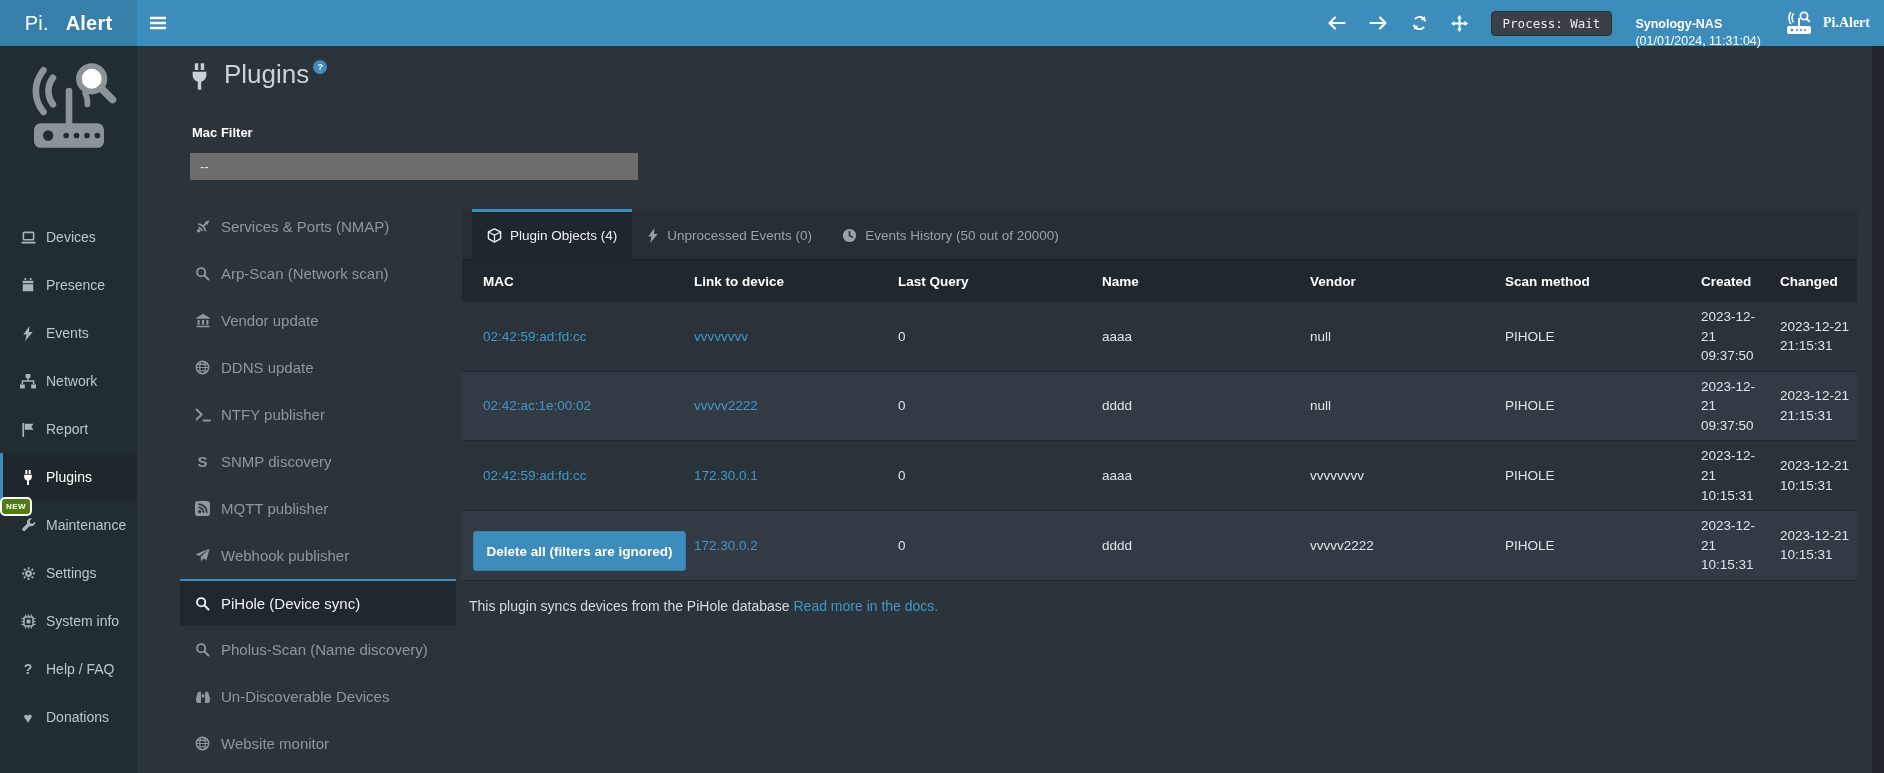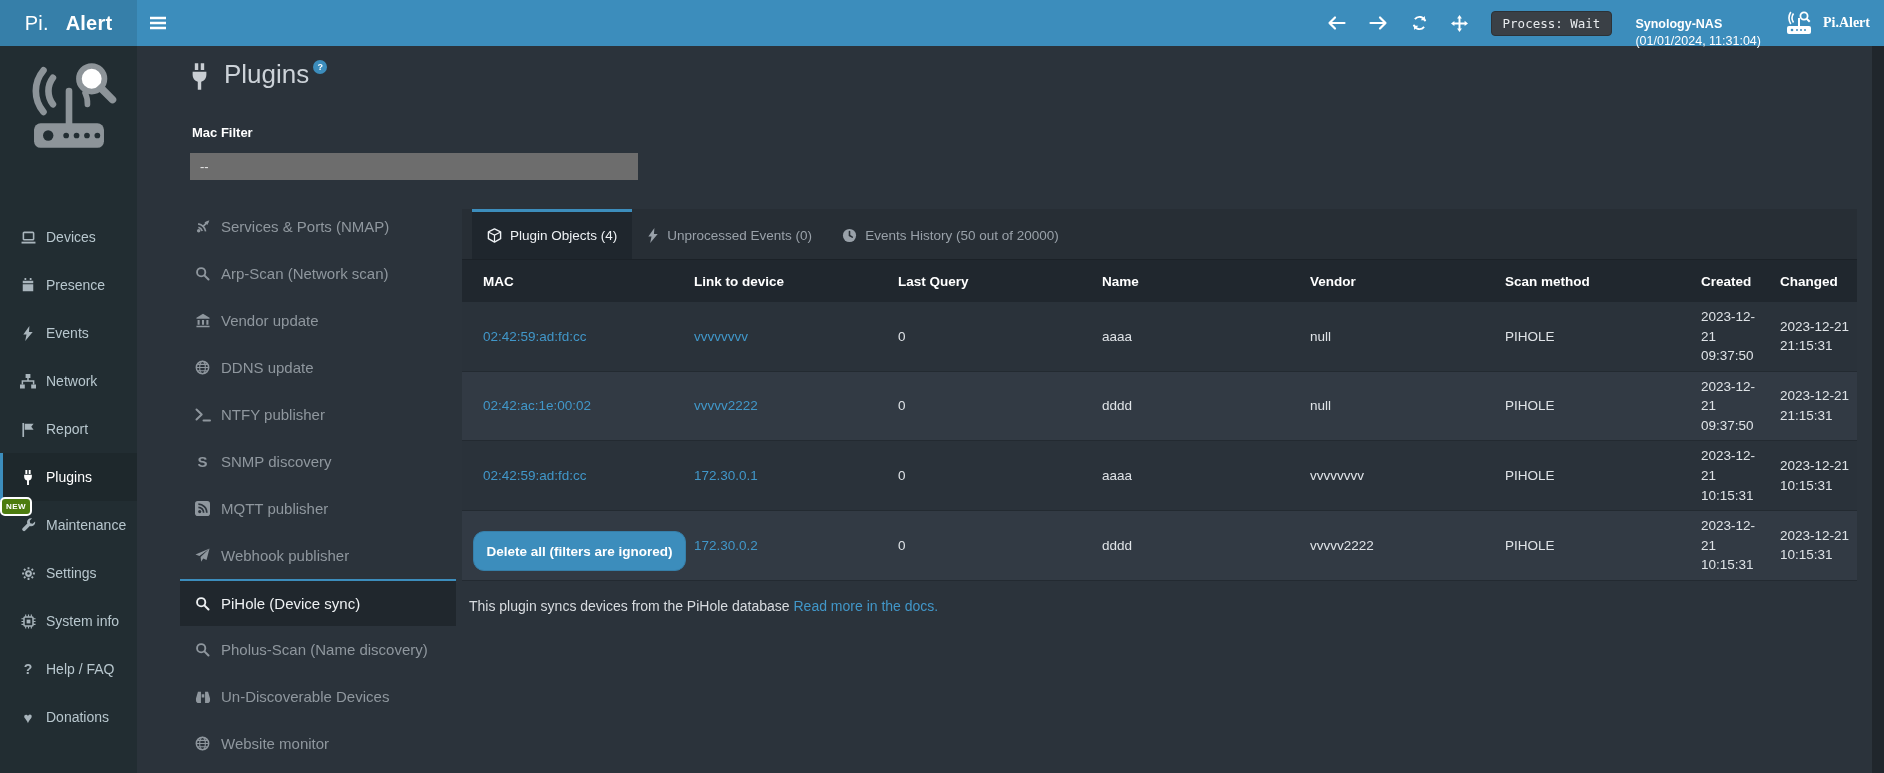--- a/index.html
+++ b/index.html
@@ -57,21 +57,21 @@
 
   table.objects { width:100%; border-collapse:collapse; table-layout:fixed; }
   thead th { background:#20272e; height:42px; text-align:left; color:#fff; font-size:13.5px; font-weight:700; padding:0 6px 0 21px; }
   tbody td { height:51px; padding:5px 6px 5px 21px; font-size:13.5px; color:#dfe3e7; vertical-align:middle; line-height:1.45; }
   tbody tr { border-bottom:1px solid #232a31; }
   tbody tr:nth-child(odd)  { background:#2a323a; }
   tbody tr:nth-child(even) { background:#323a44; }
   th.col-date, td.col-date { padding-left:14px; padding-right:2px; }
   a.cell-link { color:#4197c9; text-decoration:none; cursor:pointer; }
 
-  .delete-btn { position:absolute; left:336px; top:485px; width:213px; height:40px; background:#3c8dbc; border:1px solid #367fa9; border-radius:11px; color:#fff; font-weight:700; font-size:13.5px; font-family:inherit; cursor:pointer; }
+  .delete-btn { position:absolute; left:336px; top:485px; width:213px; height:40px; background:#3c8dbc; border:1px solid #367fa9; border-radius:3px; color:#fff; font-weight:700; font-size:13.5px; font-family:inherit; cursor:pointer; }
   .footer-note { position:absolute; left:332px; top:552px; font-size:14px; color:#d8dce0; }
   .footer-note a { color:#4197c9; text-decoration:none; cursor:pointer; }
 
   .scroll-strip { position:absolute; right:0; top:46px; width:12px; bottom:0; background:#20262c; }
 </style>
 </head>
 <body>
 
 <div class="topbar">
   <div class="brand">

